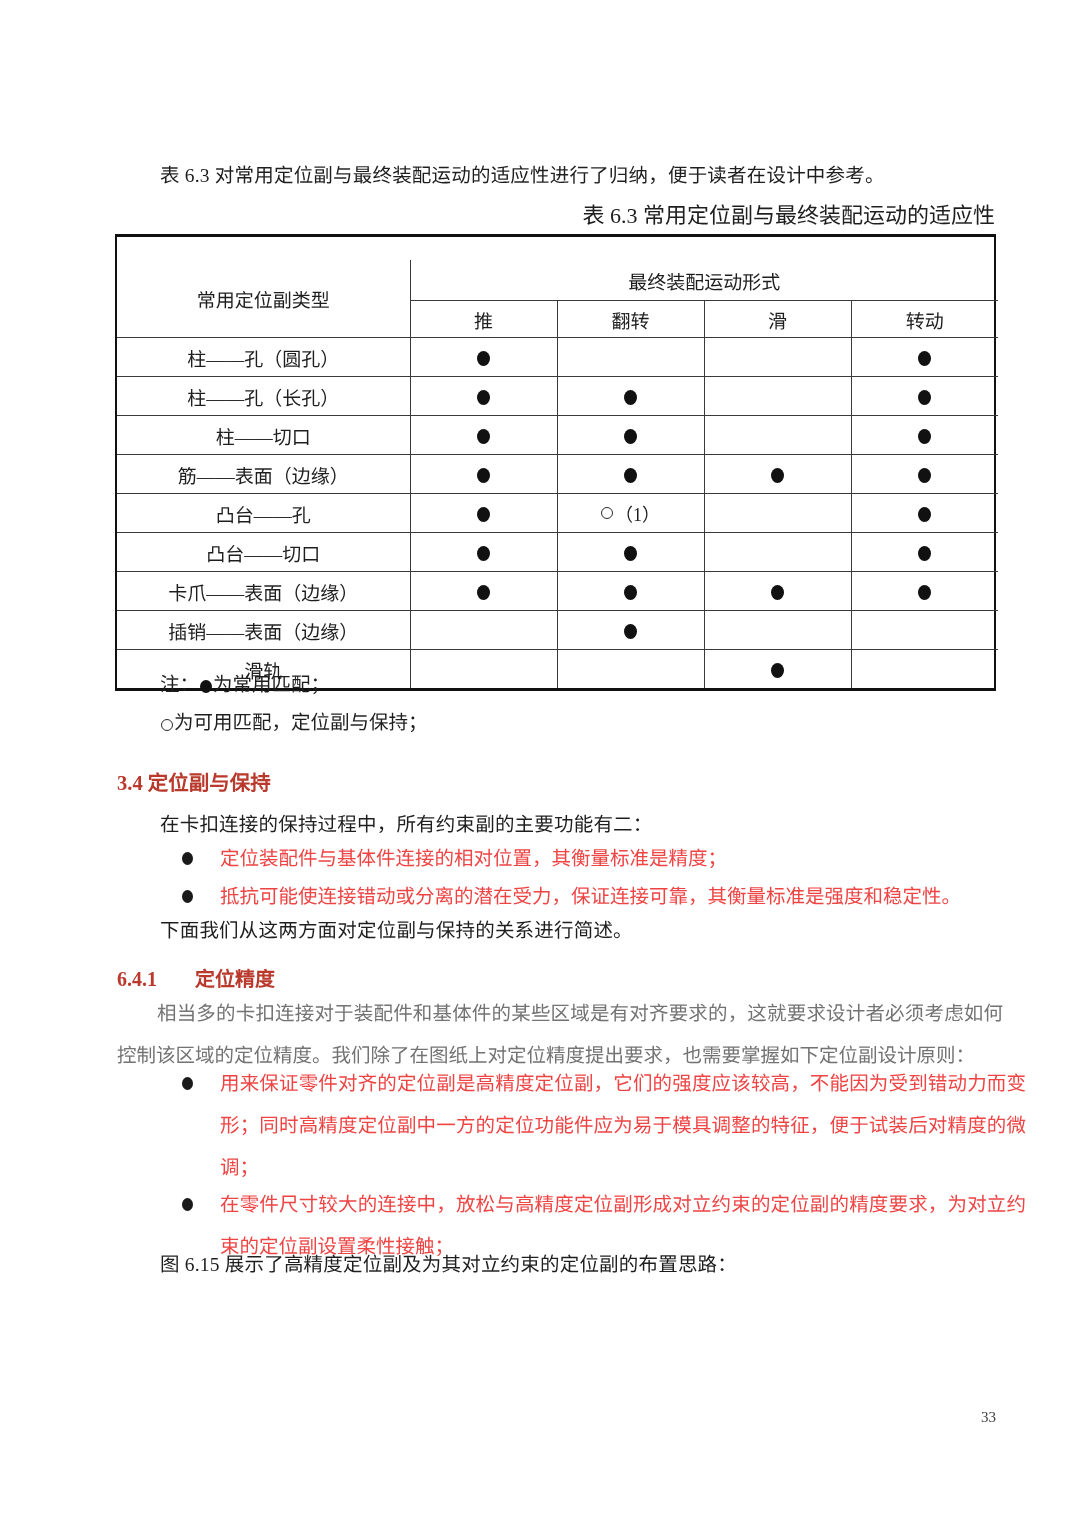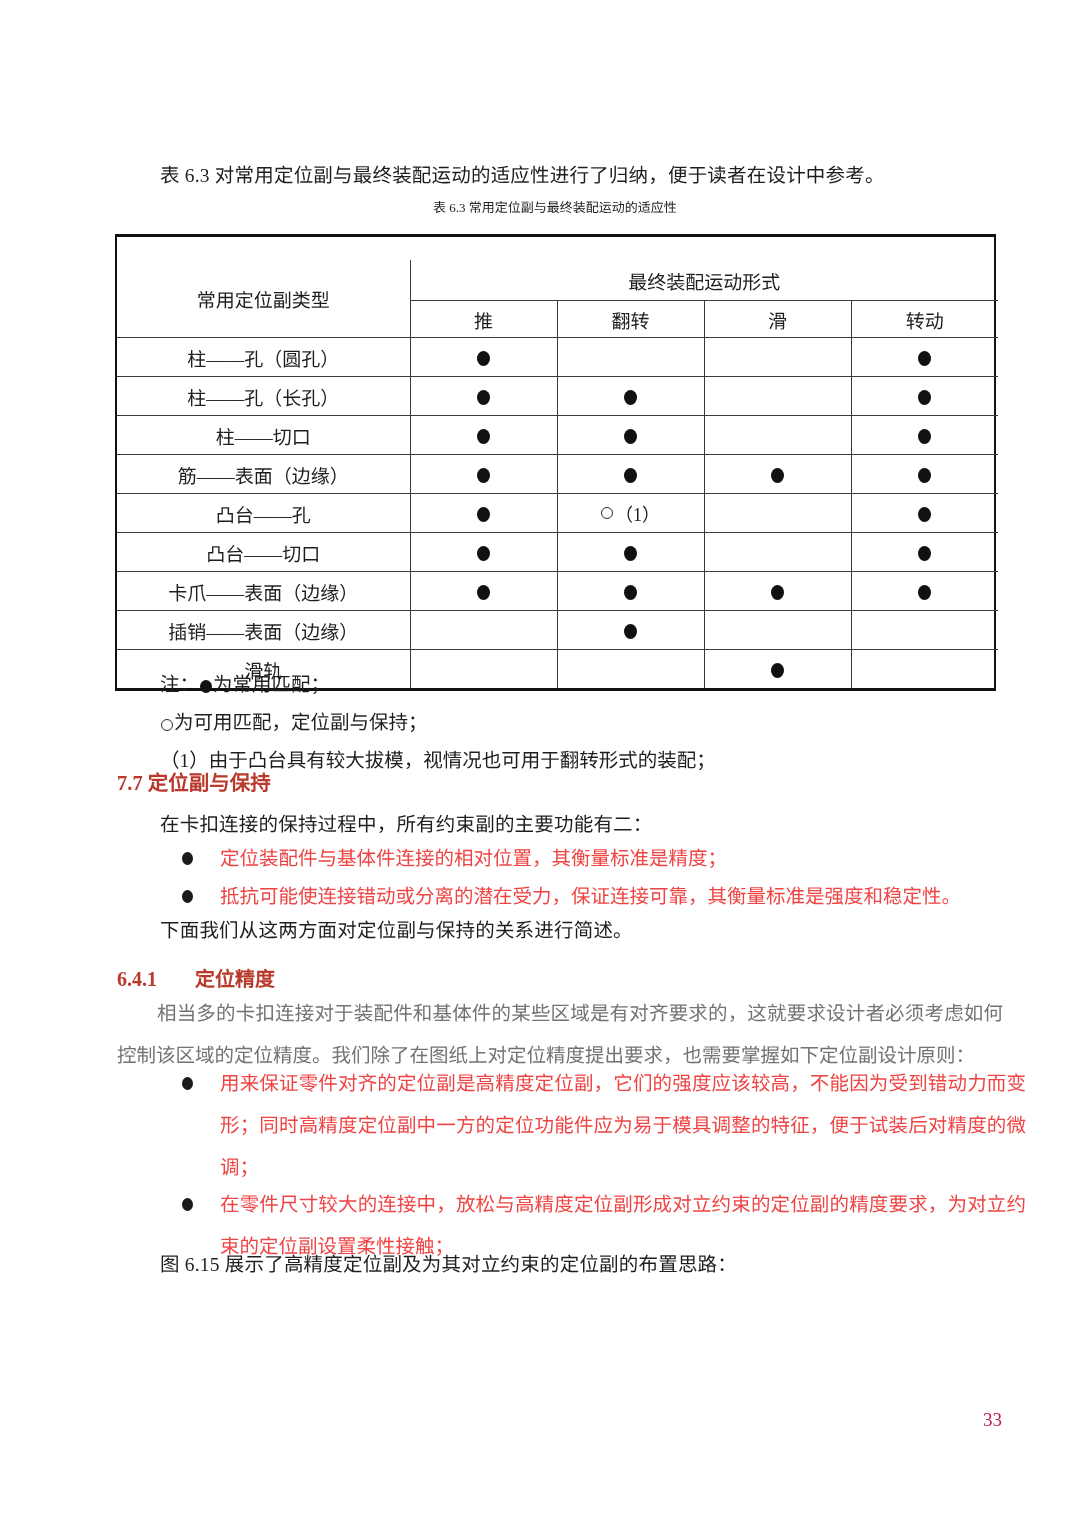--- a/index.html
+++ b/index.html
@@ -36,22 +36,22 @@
     left: 160px;
     top: 157px;
     width: 860px;
   }
 
   .table-caption {
     position: absolute;
     top: 197px;
     left: 115px;
     width: 880px;
-    text-align: center;
-    font-size: 13px;
+    text-align: right;
+    font-size: 22px;
     color: #1e1e1e;
   }
 
   
   .tbl-wrap {
     position: absolute;
     left: 115px;
     top: 234px;
     width: 881px;
     border-top: 3px solid #111;
@@ -194,24 +194,24 @@
     line-height: 42px;
     color: #737373;
     text-align: justify;
     text-justify: inter-character;
     text-indent: 40px;
   }
 
   
   .page-num {
     position: absolute;
-    right: 78px;
+    right: 84px;
     top: 1409px;
-    font-size: 19px;
-    color: #be185d;
+    font-size: 15px;
+    color: #404040;
   }
   .watermark {
     position: absolute;
     left: 712px;
     top: 1468px;
     display: flex;
     align-items: center;
     gap: 10px;
     opacity: 0.30;
   }
@@ -321,23 +321,22 @@
   </div>
 
   <div class="note" style="top:668px;">
     <span>注：</span><span class="dot-inline"></span><span>为常用匹配；</span>
   </div>
 
   <div class="note" style="top:706px;">
     <span class="ring-inline"></span><span>为可用匹配，定位副与保持；</span>
   </div>
 
-  <div class="note" style="top:744px;">（1）由于凸台具有较大拔模，视情况也可用于翻转形式的装配；</div>
-
-  <div class="h-sec" style="top:766px;">7.7 定位副与保持</div>
+
+  <div class="h-sec" style="top:766px;">3.4 定位副与保持</div>
 
   <div class="para" style="left:160px; top:806px;">在卡扣连接的保持过程中，所有约束副的主要功能有二：</div>
 
   <div class="bullet-item" style="top:838px;">
     <span class="bl"></span>
     <span class="bt">定位装配件与基体件连接的相对位置，其衡量标准是精度；</span>
   </div>
   <div class="bullet-item" style="top:876px;">
     <span class="bl"></span>
     <span class="bt">抵抗可能使连接错动或分离的潜在受力，保证连接可靠，其衡量标准是强度和稳定性。</span>

